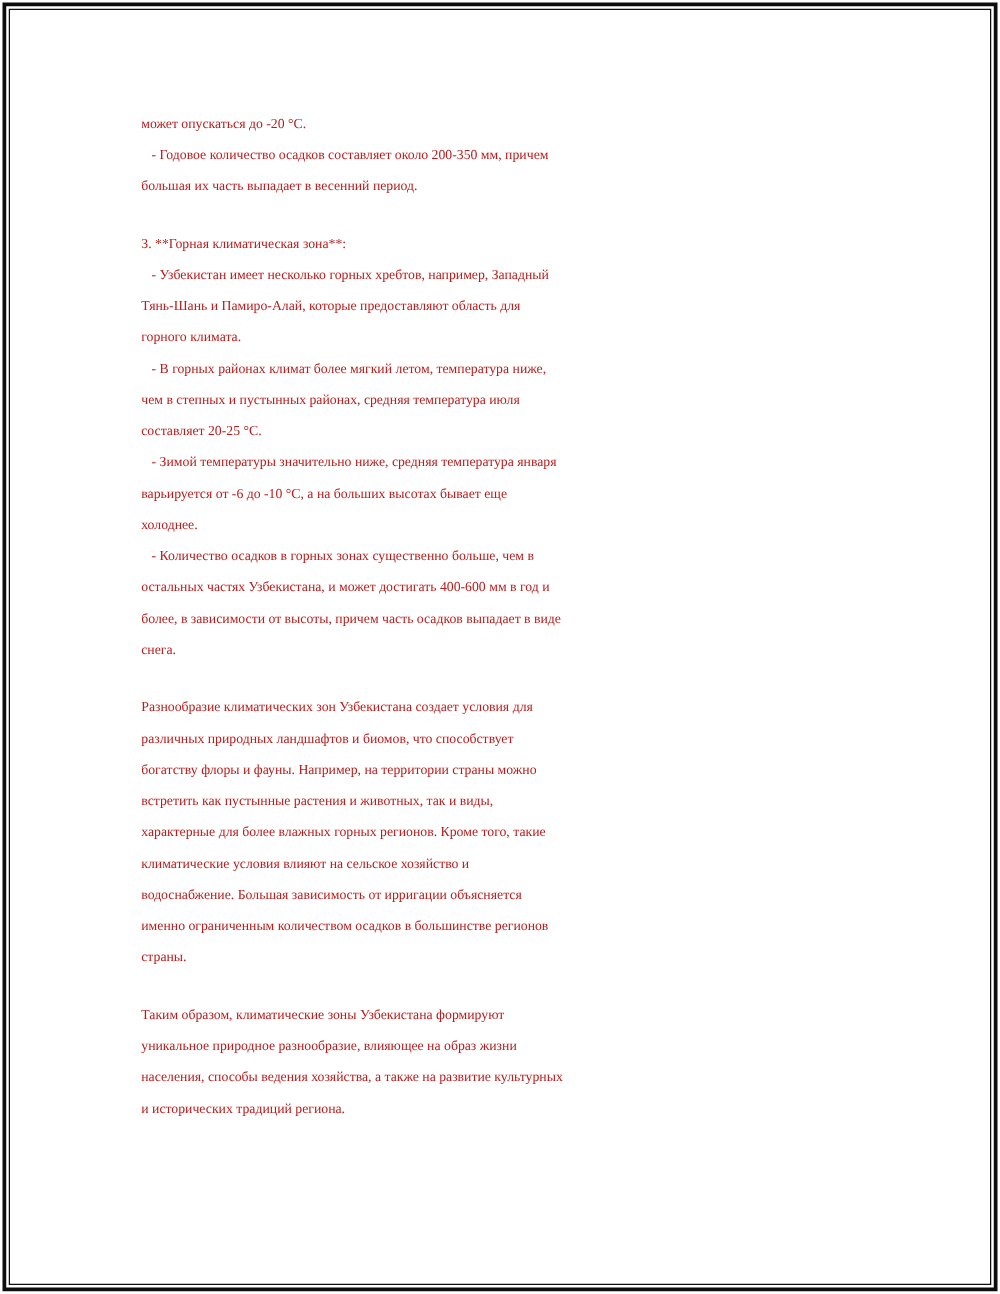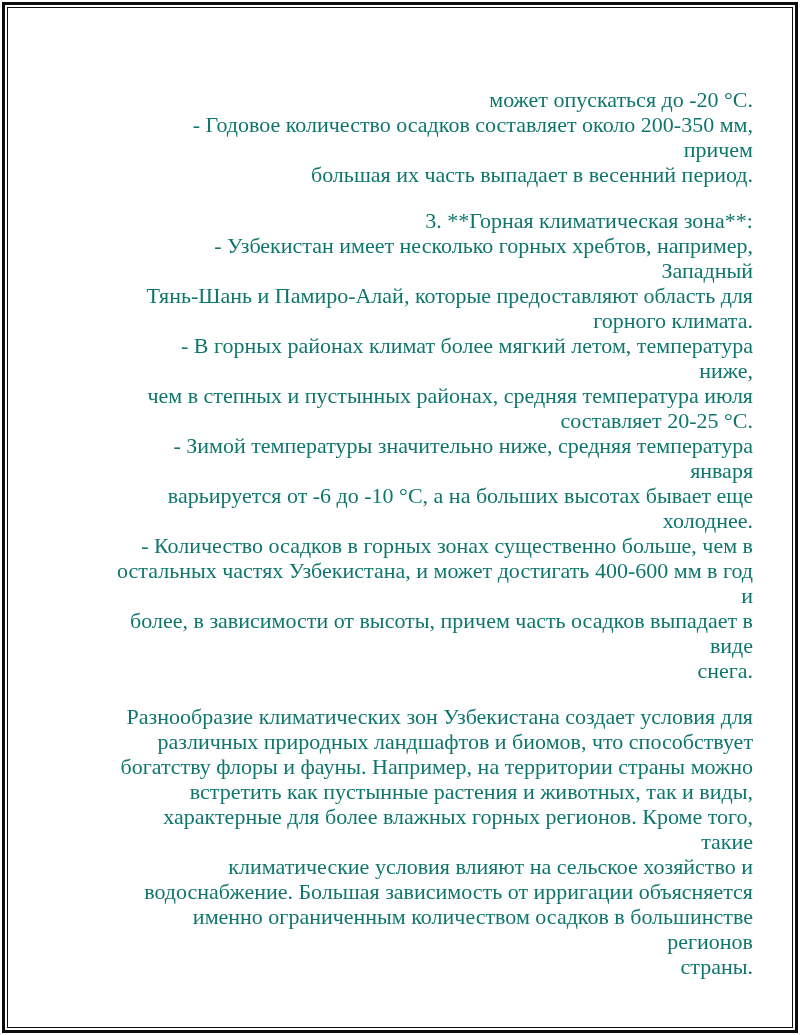--- a/index.html
+++ b/index.html
@@ -22,25 +22,25 @@
   .frame-inner {
     position: absolute;
     inset: 2px;
     border: 1px solid #0d0d0d;
   }
   .content {
     position: absolute;
     left: 113px;
     top: 87px;
     width: 640px;
-    color: #0f766e;
+    color: #b91c1c;
     font-family: "Liberation Serif", "DejaVu Serif", serif;
-    font-size: 22px;
+    font-size: 11px;
     line-height: 25px;
-    text-align: right;
+    text-align: left;
   }
   .content p {
     margin: 0 0 21px 0;
     white-space: pre-wrap;
   }
 </style>
 </head>
 <body>
 
 <div class="page">
@@ -67,14 +67,18 @@
 снега.</p>
     <p>Разнообразие климатических зон Узбекистана создает условия для
 различных природных ландшафтов и биомов, что способствует
 богатству флоры и фауны. Например, на территории страны можно
 встретить как пустынные растения и животных, так и виды,
 характерные для более влажных горных регионов. Кроме того, такие
 климатические условия влияют на сельское хозяйство и
 водоснабжение. Большая зависимость от ирригации объясняется
 именно ограниченным количеством осадков в большинстве регионов
 страны.</p>
+    <p>Таким образом, климатические зоны Узбекистана формируют
+уникальное природное разнообразие, влияющее на образ жизни
+населения, способы ведения хозяйства, а также на развитие культурных
+и исторических традиций региона.</p>
   </div>
 </div>
 
 </body></html>

